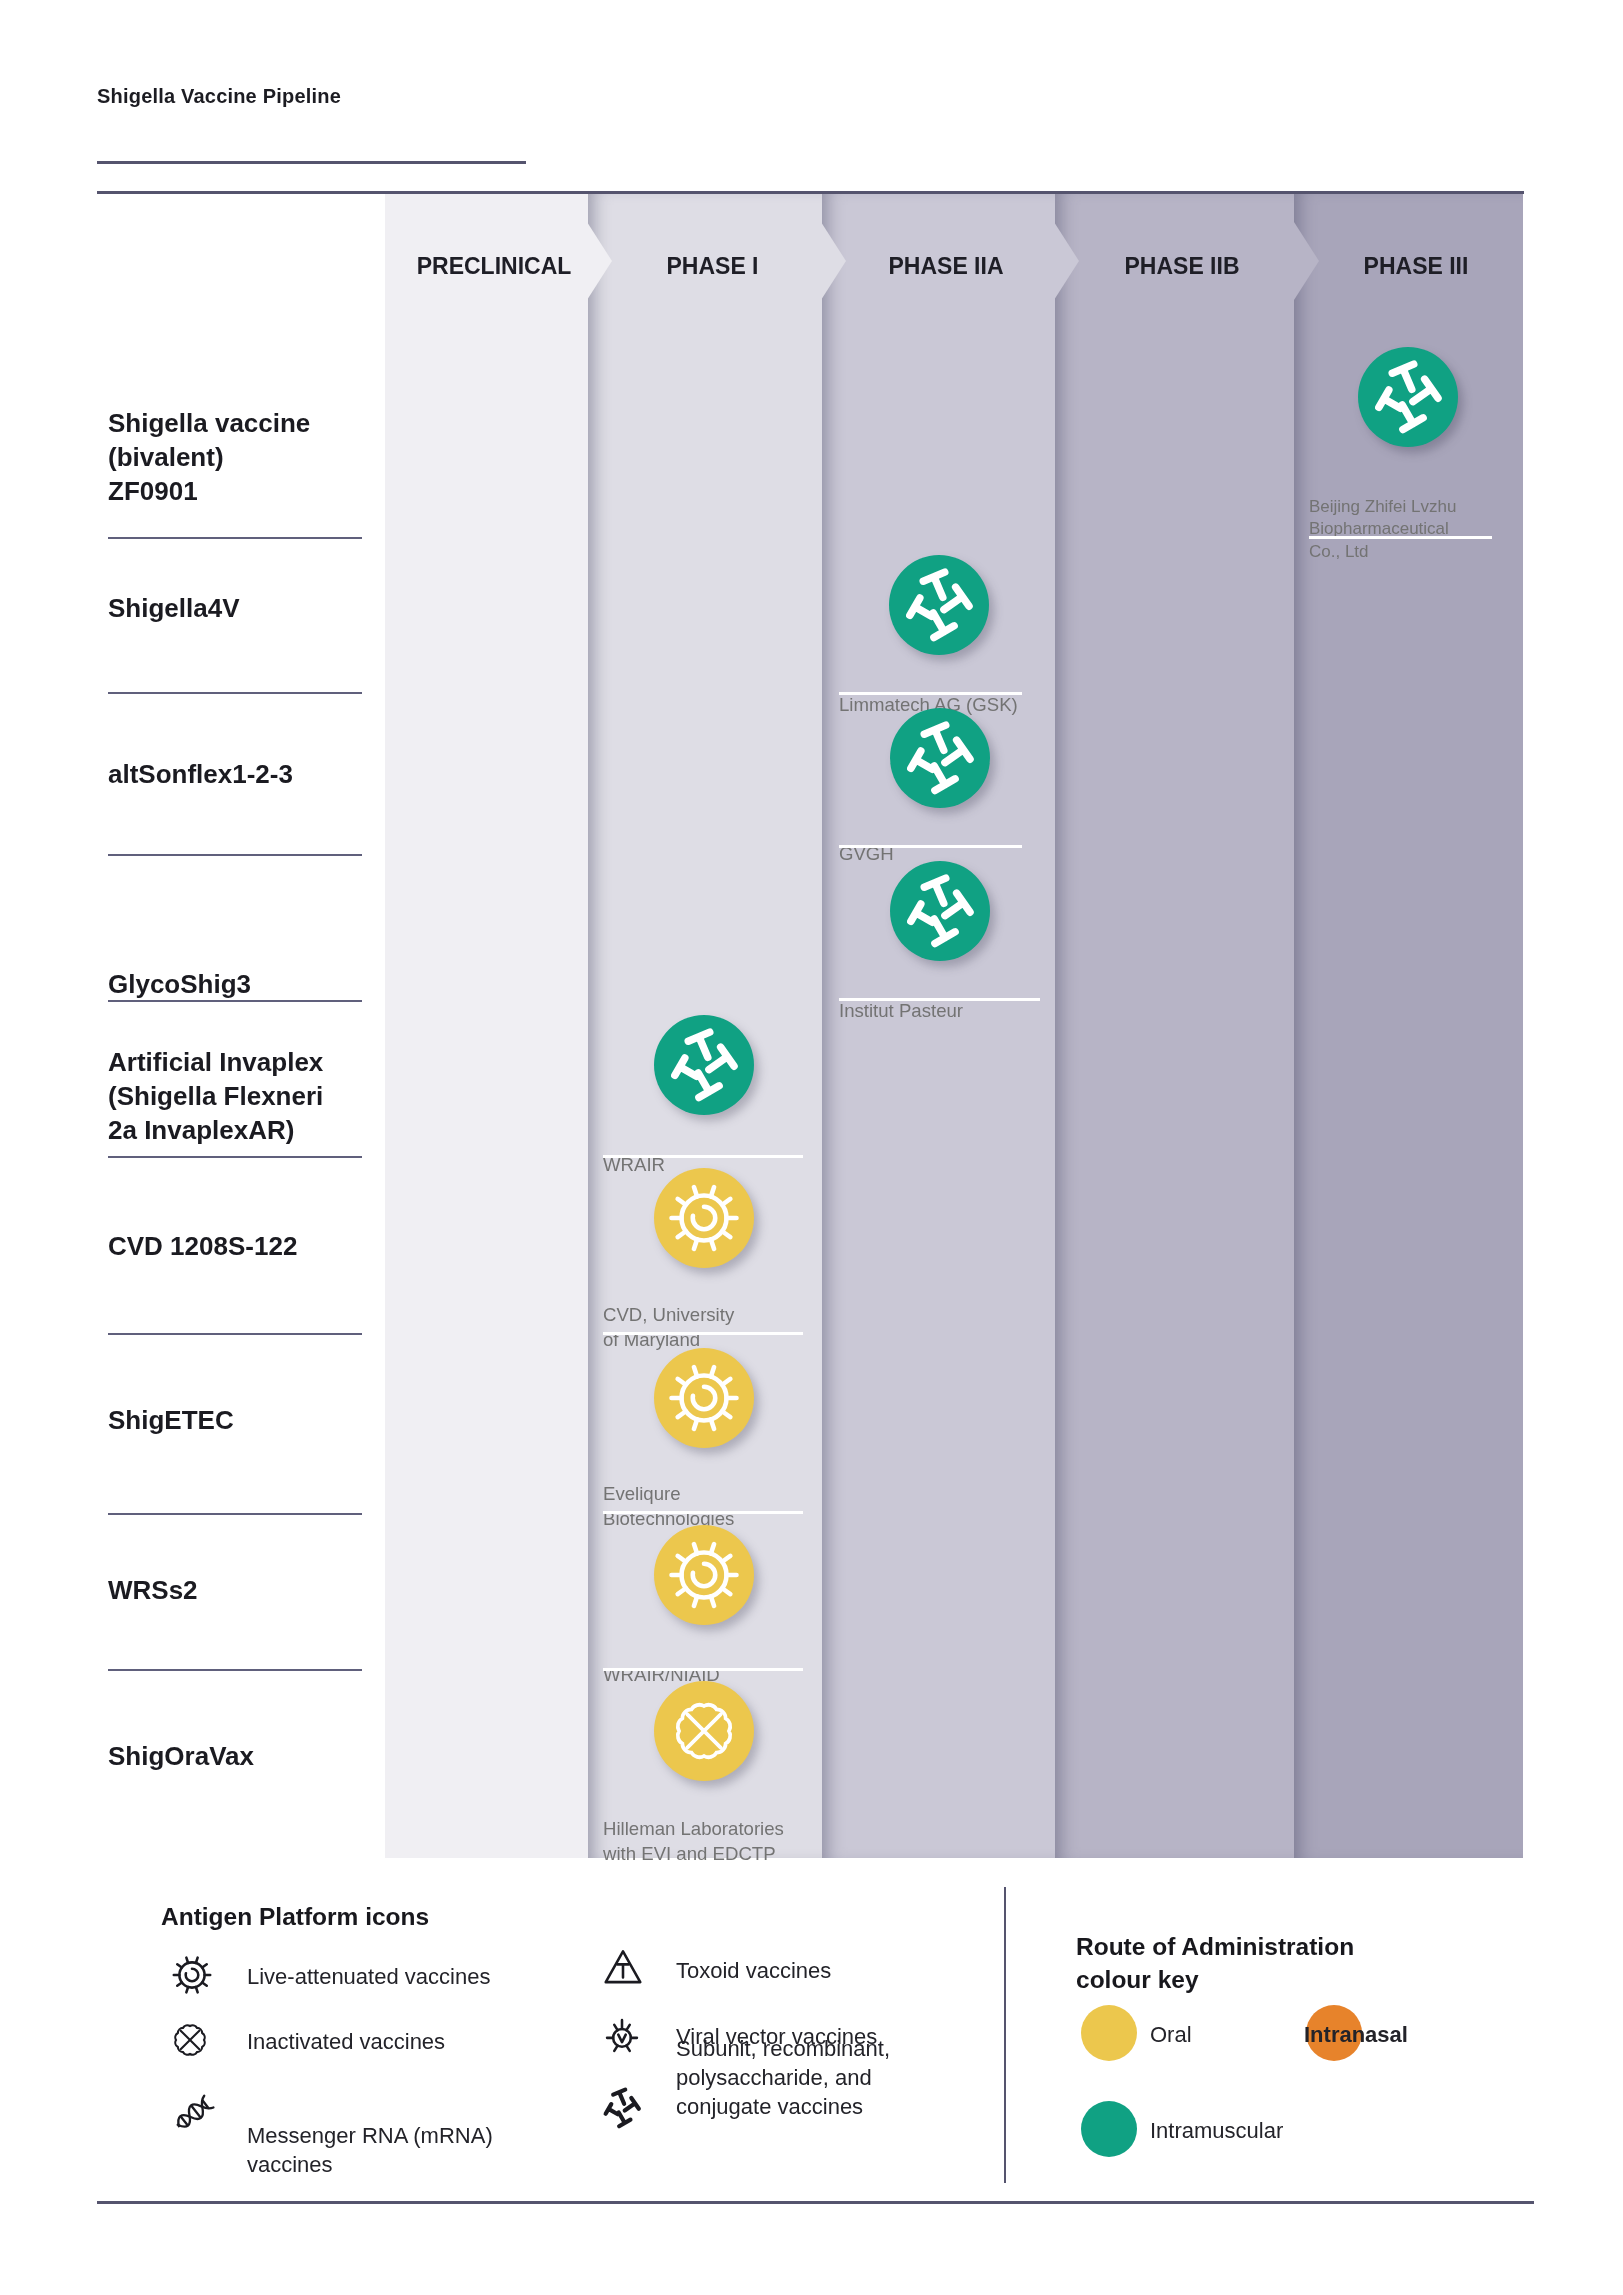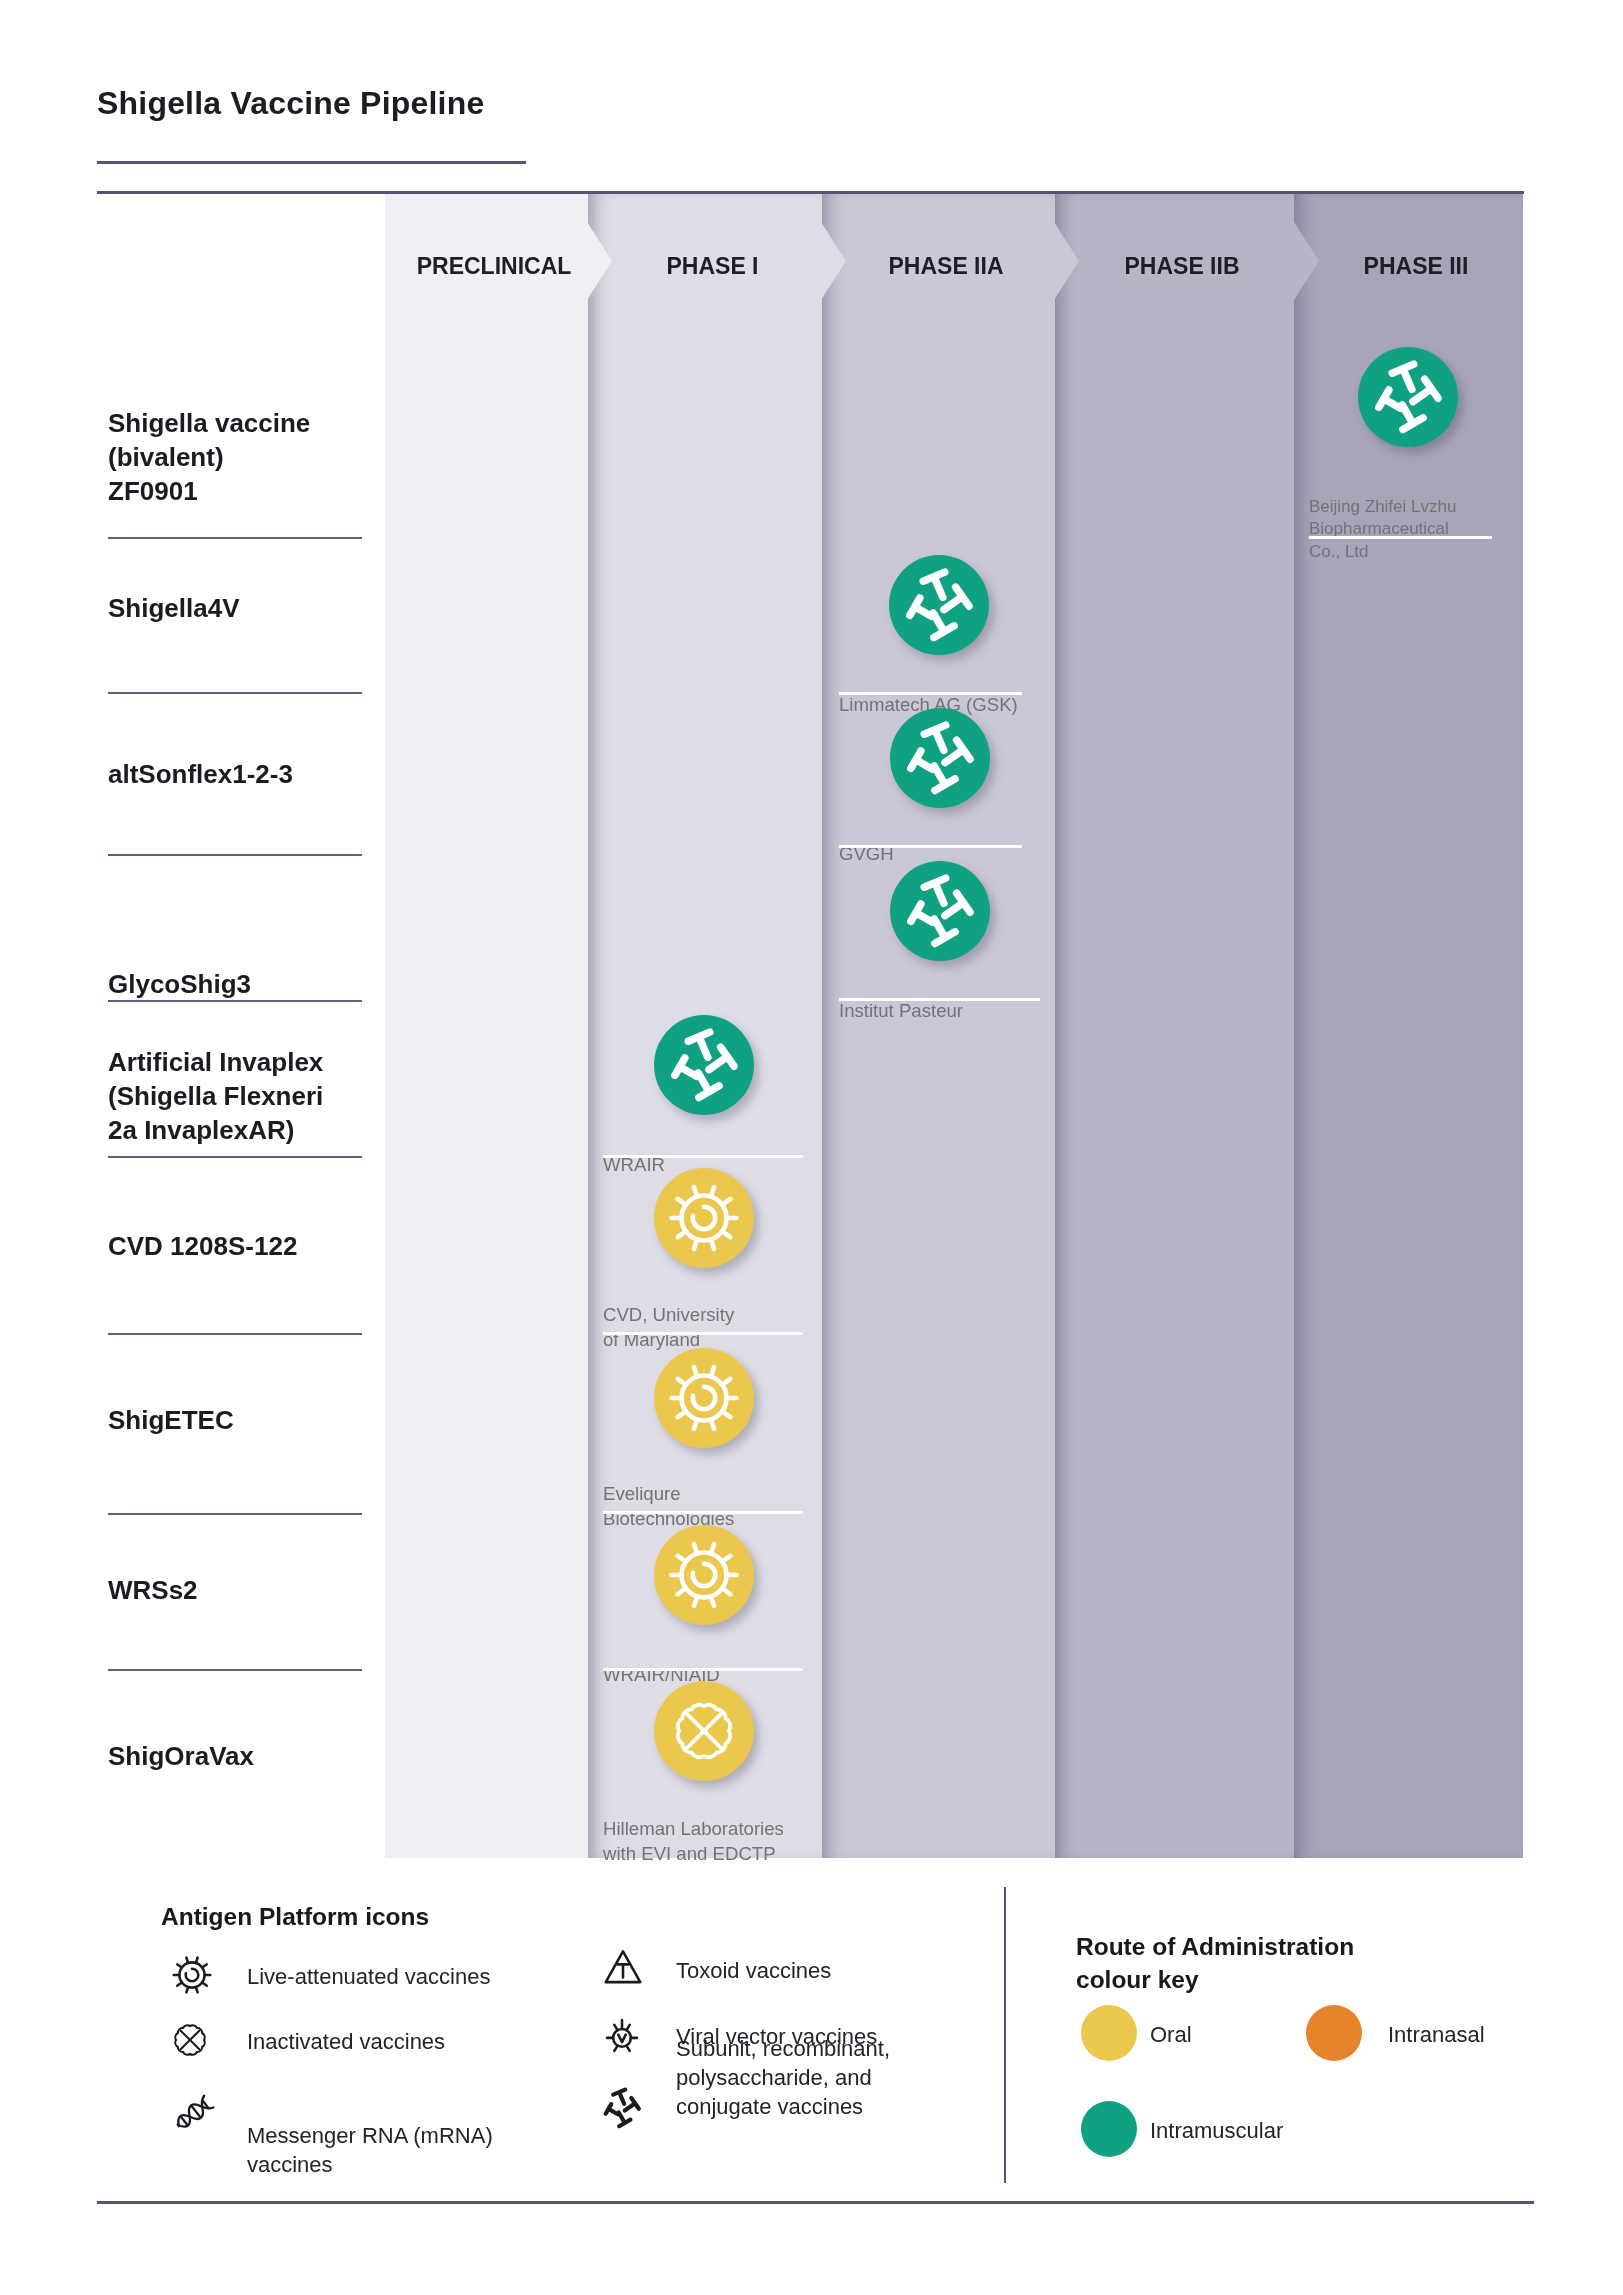--- a/index.html
+++ b/index.html
@@ -4,21 +4,21 @@
 <style>
   html,body{margin:0;padding:0;}
   body{
     width:1623px;height:2295px;position:relative;background:#ffffff;
     font-family:"Liberation Sans", sans-serif;color:#1c1c22;overflow:hidden;
   }
   .abs{position:absolute;}
   .pre{white-space:pre-line;margin-top:34px;}
 
   
-  .title{left:97px;top:85px;font-size:32px;font-weight:700;letter-spacing:0.2px;text-align:right;}
+  .title{left:97px;top:85px;font-size:20px;font-weight:700;letter-spacing:0.2px;text-align:right;}
   .title-rule{left:97px;top:161px;width:429px;height:2.5px;background:#55546e;}
 
   
   .top-rule{left:97px;top:191px;width:1427px;height:2.5px;background:#55546e;z-index:6;}
   .bottom-rule{left:97px;top:2201px;width:1437px;height:2.5px;background:#55546e;}
 
   
   .col{top:194px;height:1664px;z-index:1;}
   .col.shaded{box-shadow:inset 15px 0 17px -10px rgba(70,70,100,.45);}
   .arrow{top:222px;width:25px;height:78px;z-index:3;
@@ -275,19 +275,19 @@
 
 <div class="abs v-div"></div>
 
 <div class="abs lg-head pre" style="left:1076px;top:1896px;">Route of Administration
 colour key</div>
 
 <div class="abs dot" style="left: 1081px; top: 2005px; background: rgb(236, 199, 77);"></div>
 <div class="abs lg-item-label" style="left:1150px;top:2020px;">Oral</div>
 
 <div class="abs dot" style="left: 1306px; top: 2005px; background: rgb(231, 131, 43);"></div>
-<div class="abs lg-item-label" style="left:1388px;top:2020px;">Intranasal</div>
+<div class="abs lg-item-label" style="left:1304px;top:2020px;font-weight:bold;">Intranasal</div>
 
 <div class="abs dot" style="left: 1081px; top: 2101px; background: rgb(16, 161, 131);"></div>
 <div class="abs lg-item-label" style="left:1150px;top:2116px;">Intramuscular</div>
 
 <div class="abs bottom-rule"></div>
 
 
 </body></html>

